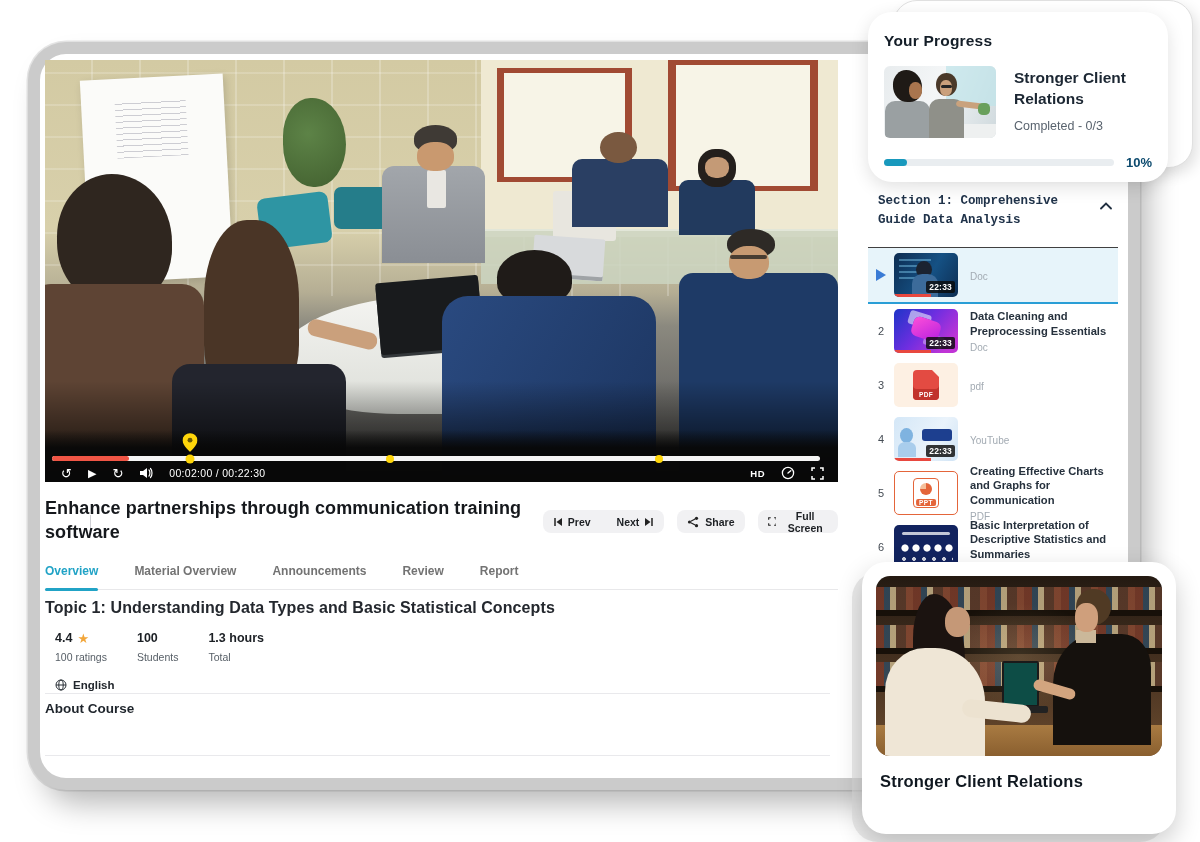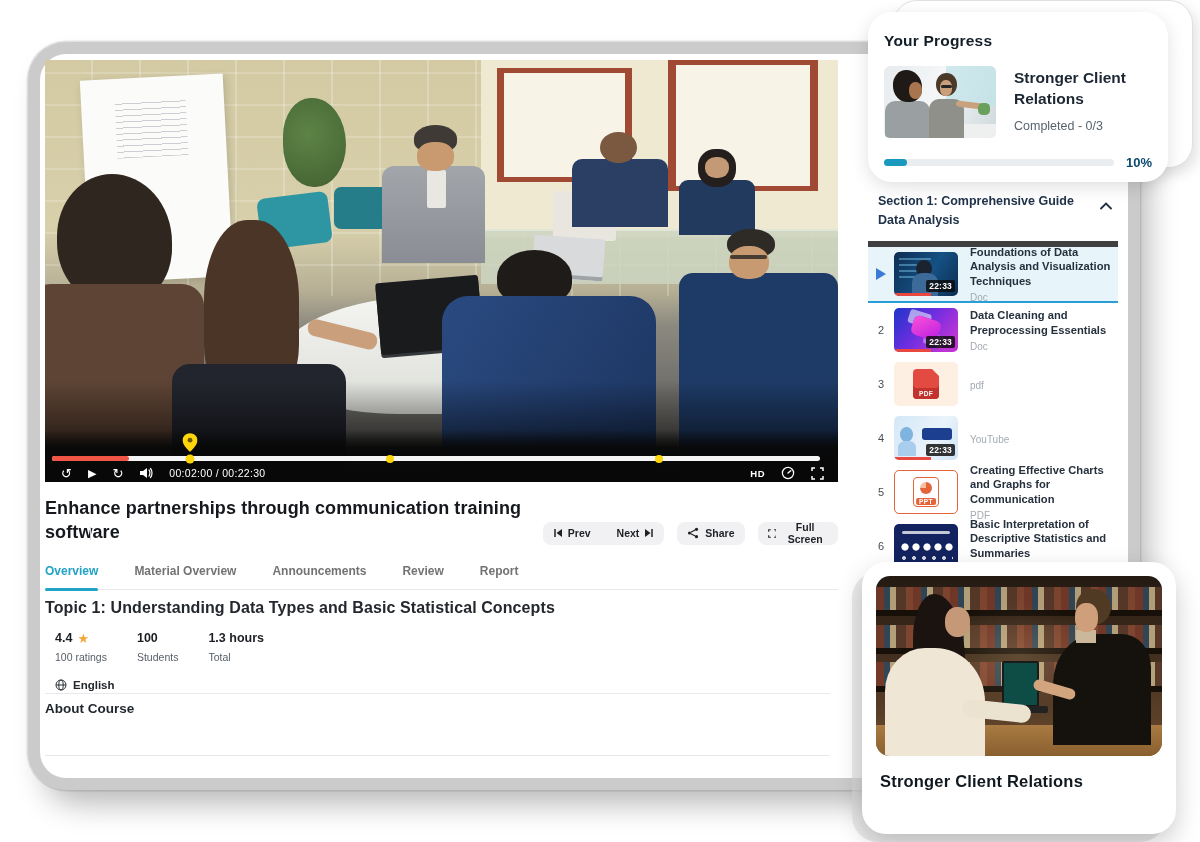--- a/index.html
+++ b/index.html
@@ -80,21 +80,21 @@
   .ctrl-glyph { font-family:"DejaVu Sans", sans-serif; font-size:13px; line-height:1; color:#fff; cursor:pointer; }
   .ctrl-play { font-size:11px; }
   .time-text { font-size:10.5px; letter-spacing:.3px; color:#fff; }
   .ctrl-spacer { flex:1; }
   .hd-label { font-size:9.5px; font-weight:700; letter-spacing:.5px;text-align:center; }
   .ctrl-svg { display:inline-flex; cursor:pointer; }
 
   
   .course-head { position:absolute; left:45px; top:497px; width:793px; z-index:2; display:flex; justify-content:space-between; }
   .course-title { width:520px; font-size:18px; line-height:1.32; font-weight:700; color:#15181c; letter-spacing:.1px; }
-  .head-actions { display:flex; gap:13px; align-items:flex-end; padding-top:13px; }
+  .head-actions { display:flex; gap:13px; align-items:flex-start; padding-top:13px; }
   .pill { display:inline-flex; align-items:center; gap:6px; background:#f1f1f3; border:none; border-radius:8px;
     height:23px; padding:0 10px; font-size:10.5px; font-weight:700; color:#1d2024; cursor:pointer; font-family:inherit; }
   .pill-split { padding:0; }
   .pill-split .seg { display:inline-flex; align-items:center; gap:5px; padding:0 10px; height:100%; cursor:pointer; }
   .pill-split .divider { width:1px; height:13px; background:#cfcfd4; }
 
   
   .tabs { position:absolute; left:45px; top:560px; width:793px; z-index:2; display:flex; gap:36px;
     border-bottom:1px solid #e8e8ea; }
   .tab { position:relative; padding:4px 0 11px; font-size:12px; font-weight:600; color:#737373; cursor:pointer; }
@@ -110,21 +110,21 @@
   .star { color:#f2a63a; font-size:13px; line-height:1; font-family:"DejaVu Sans", sans-serif; }
   .lang-row { display:flex; align-items:center; gap:6px; padding-left:10px; margin-top:16px;
     font-size:11.5px; font-weight:700; color:#22272d; }
   .divider { position:absolute; left:45px; width:785px; height:1px; background:#e9e9ec; z-index:2; }
   .about { position:absolute; left:45px; top:701px; width:793px; z-index:2; }
   .about h3 { font-size:13.5px; font-weight:700; color:#1e242b; }
   .about p { margin-top:17px; font-size:11.5px; color:#3f4750; width:700px; }
 
   
   .panel { position:absolute; left:868px; top:188px; width:250px; z-index:2; }
-  .panel-head { position:relative; padding:4px 26px 10px 10px; border-bottom:6px solid #404040; }
+  .panel-head { position:relative; padding:4px 26px 16px 10px; border-bottom:1px solid #404040;font-family:Liberation Mono, monospace; }
   .panel-head .ttl { font-size:12.5px; font-weight:700; color:#20334a; line-height:1.55; }
   .panel-head .chev { position:absolute; right:6px; top:14px; cursor:pointer; }
   .lesson-row { display:flex; align-items:center; height:54px; cursor:pointer; }
   .lesson-row.active { height:56px; background:#e7f4fa; border-bottom:2px solid #2a9ed6; }
   .row-ind { width:26px; flex:0 0 26px; text-align:center; font-size:11px; color:#454c54; }
   .row-play { display:none; width:0; height:0; border-left:10px solid #3a7bd5; border-top:6px solid transparent;
     border-bottom:6px solid transparent; margin:0 auto; }
   .lesson-row.active .row-play { display:block; }
   .thumb { position:relative; width:64px; height:44px; flex:0 0 64px; border-radius:5px; overflow:hidden;
     margin-right:12px; background:#eee; }
@@ -437,21 +437,20 @@
 
       <span class="row-play"></span>
     </div>
     <div class="thumb">
       <div class="thumb-art"></div>
 
       <span class="thumb-bar"></span>
       <span class="duration">22:33</span>
     </div>
     <div class="row-text">
-      <div class="row-title">Foundations of Data Analysis and Visualization Techniques</div>
       <div class="row-type">Doc</div>
     </div>
   </div>
 
   <div class="lesson-row kind-threed">
     <div class="row-ind">
       <span class="row-num">2</span>
       
     </div>
     <div class="thumb">

